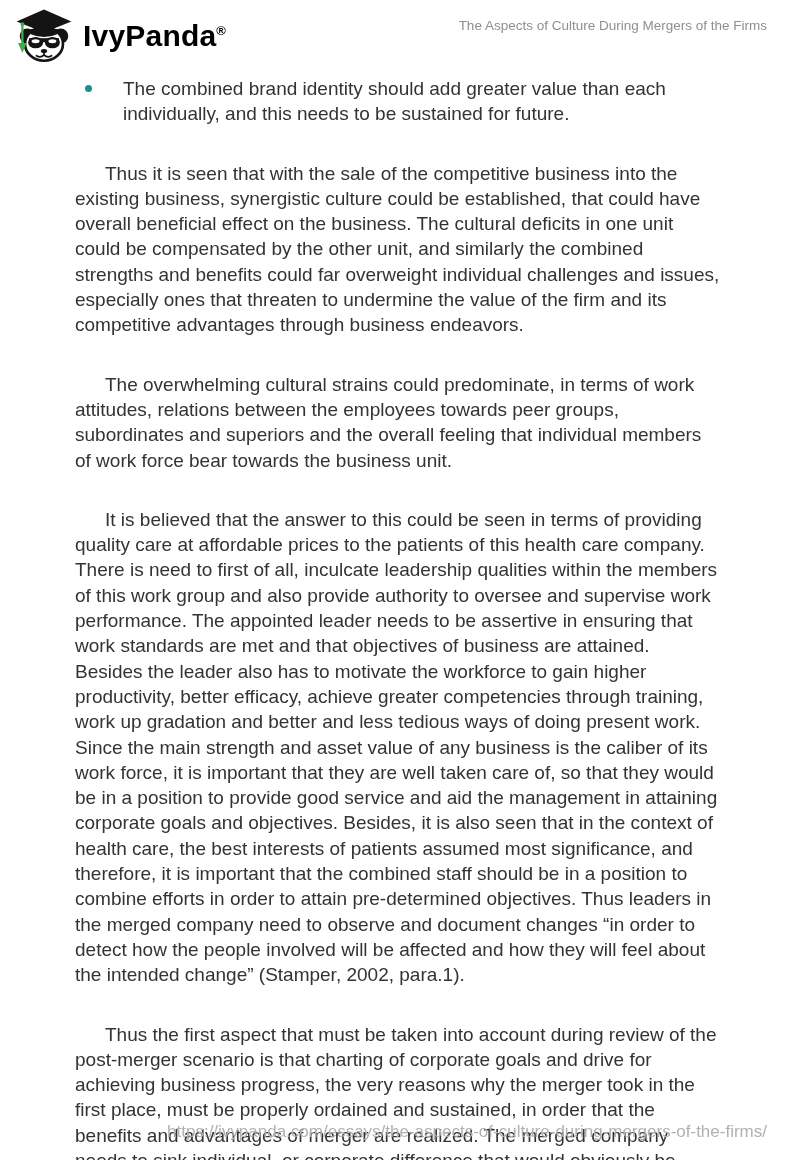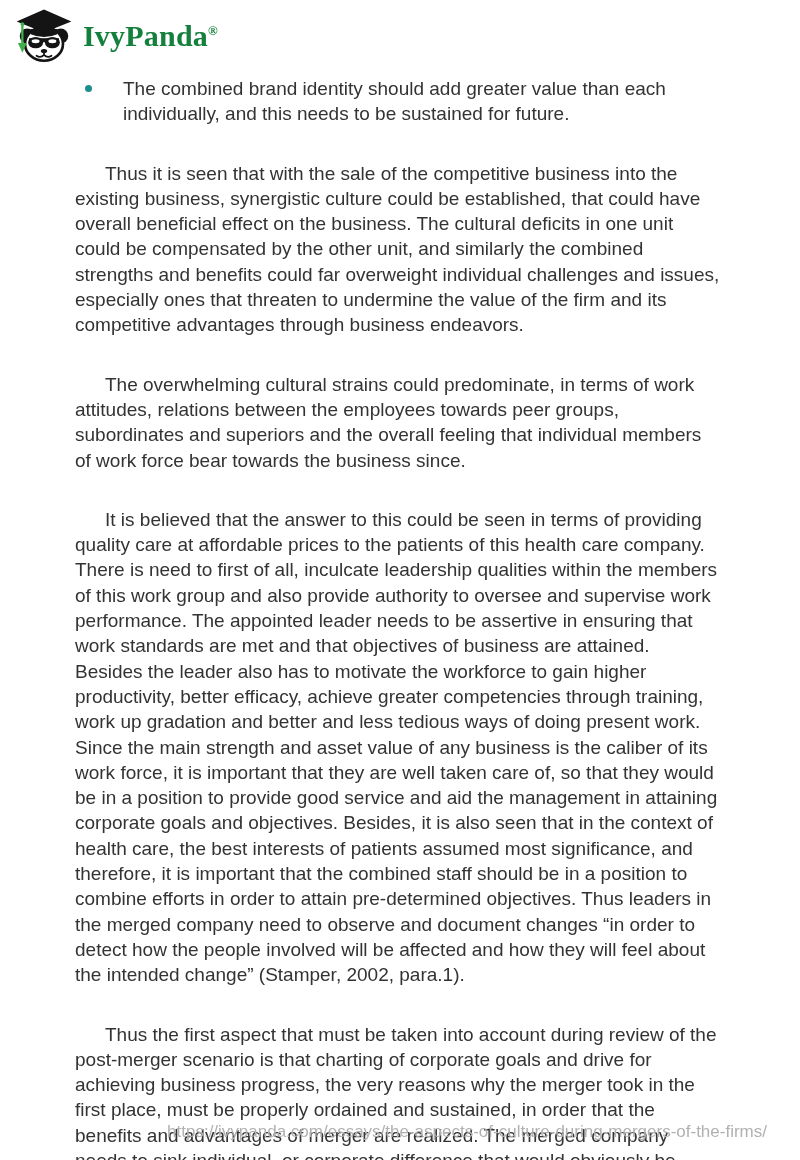--- a/index.html
+++ b/index.html
@@ -17,24 +17,24 @@
     padding: 8px 33px 0 14px;
     height: 66px;
   }
   .brand-wrap {
     display: flex;
     align-items: center;
     gap: 9px;
   }
   .logo-svg { display: block; }
   .brand-name {
-    font-family: Liberation Serif, serif;
+    font-family: Liberation Sans, sans-serif;
     font-weight: 700;
     font-size: 30px;
-    color: #15803d;
+    color: #000000;
     letter-spacing: 0.2px;
   }
   .brand-name sup {
     font-size: 13px;
     vertical-align: super;
     line-height: 0;
   }
   .doc-title {
     margin-top: 10px;
     font-size: 13.5px;
@@ -103,25 +103,26 @@
         <polygon points="34,1 65,14.5 34,27 3,14.5" fill="#141414"></polygon>
         <path d="M19 23 h30 v6 q-15 6.5 -30 0 z" fill="#141414"></path>
 
         <circle cx="9.5" cy="17.5" r="2.2" fill="#3fae49"></circle>
         <line x1="9.5" y1="17.5" x2="9.5" y2="40" stroke="#3fae49" stroke-width="2.6"></line>
         <polygon points="9.5,50 4.5,39 14.5,39" fill="#3fae49"></polygon>
       </svg>
     </span>
     <span class="brand-name"><span>IvyPanda</span><sup>®</sup></span>
   </div>
+  <div class="doc-title">The Aspects of Culture During Mergers of the Firms</div>
 </header>
 
 <main class="content">
   <ul class="bullet-list">
     <li>The combined brand identity should add greater value than each individually, and this needs to be sustained for future.</li>
   </ul>
   <p>Thus it is seen that with the sale of the competitive business into the existing business, synergistic culture could be established, that could have overall beneficial effect on the business. The cultural deficits in one unit could be compensated by the other unit, and similarly the combined strengths and benefits could far overweight individual challenges and issues, especially ones that threaten to undermine the value of the firm and its competitive advantages through business endeavors.</p>
-  <p>The overwhelming cultural strains could predominate, in terms of work attitudes, relations between the employees towards peer groups, subordinates and superiors and the overall feeling that individual members of work force bear towards the business since.</p>
+  <p>The overwhelming cultural strains could predominate, in terms of work attitudes, relations between the employees towards peer groups, subordinates and superiors and the overall feeling that individual members of work force bear towards the business unit.</p>
   <p>It is believed that the answer to this could be seen in terms of providing quality care at affordable prices to the patients of this health care company. There is need to first of all, inculcate leadership qualities within the members of this work group and also provide authority to oversee and supervise work performance. The appointed leader needs to be assertive in ensuring that work standards are met and that objectives of business are attained. Besides the leader also has to motivate the workforce to gain higher productivity, better efficacy, achieve greater competencies through training, work up gradation and better and less tedious ways of doing present work. Since the main strength and asset value of any business is the caliber of its work force, it is important that they are well taken care of, so that they would be in a position to provide good service and aid the management in attaining corporate goals and objectives. Besides, it is also seen that in the context of health care, the best interests of patients assumed most significance, and therefore, it is important that the combined staff should be in a position to combine efforts in order to attain pre-determined objectives. Thus leaders in the merged company need to observe and document changes “in order to detect how the people involved will be affected and how they will feel about the intended change” (Stamper, 2002, para.1).</p>
   <p>Thus the first aspect that must be taken into account during review of the post-merger scenario is that charting of corporate goals and drive for achieving business progress, the very reasons why the merger took in the first place, must be properly ordained and sustained, in order that the benefits and advantages of merger are realized. The merged company needs to sink individual, or corporate difference that would obviously be present in both instances, and work to attain synergistic achievements and corporate building. Thus, the company needs to be clear and cogent on what goals need to be pursued relentlessly and how the workforce could be utilized in order to achieve them. Besides, planning and organizing in the changed context are also important factors that need to be considered, especially since now joint decision</p>
 </main>
 
 <footer class="page-footer">https://ivypanda.com/essays/the-aspects-of-culture-during-mergers-of-the-firms/</footer>
 
 </body></html>

